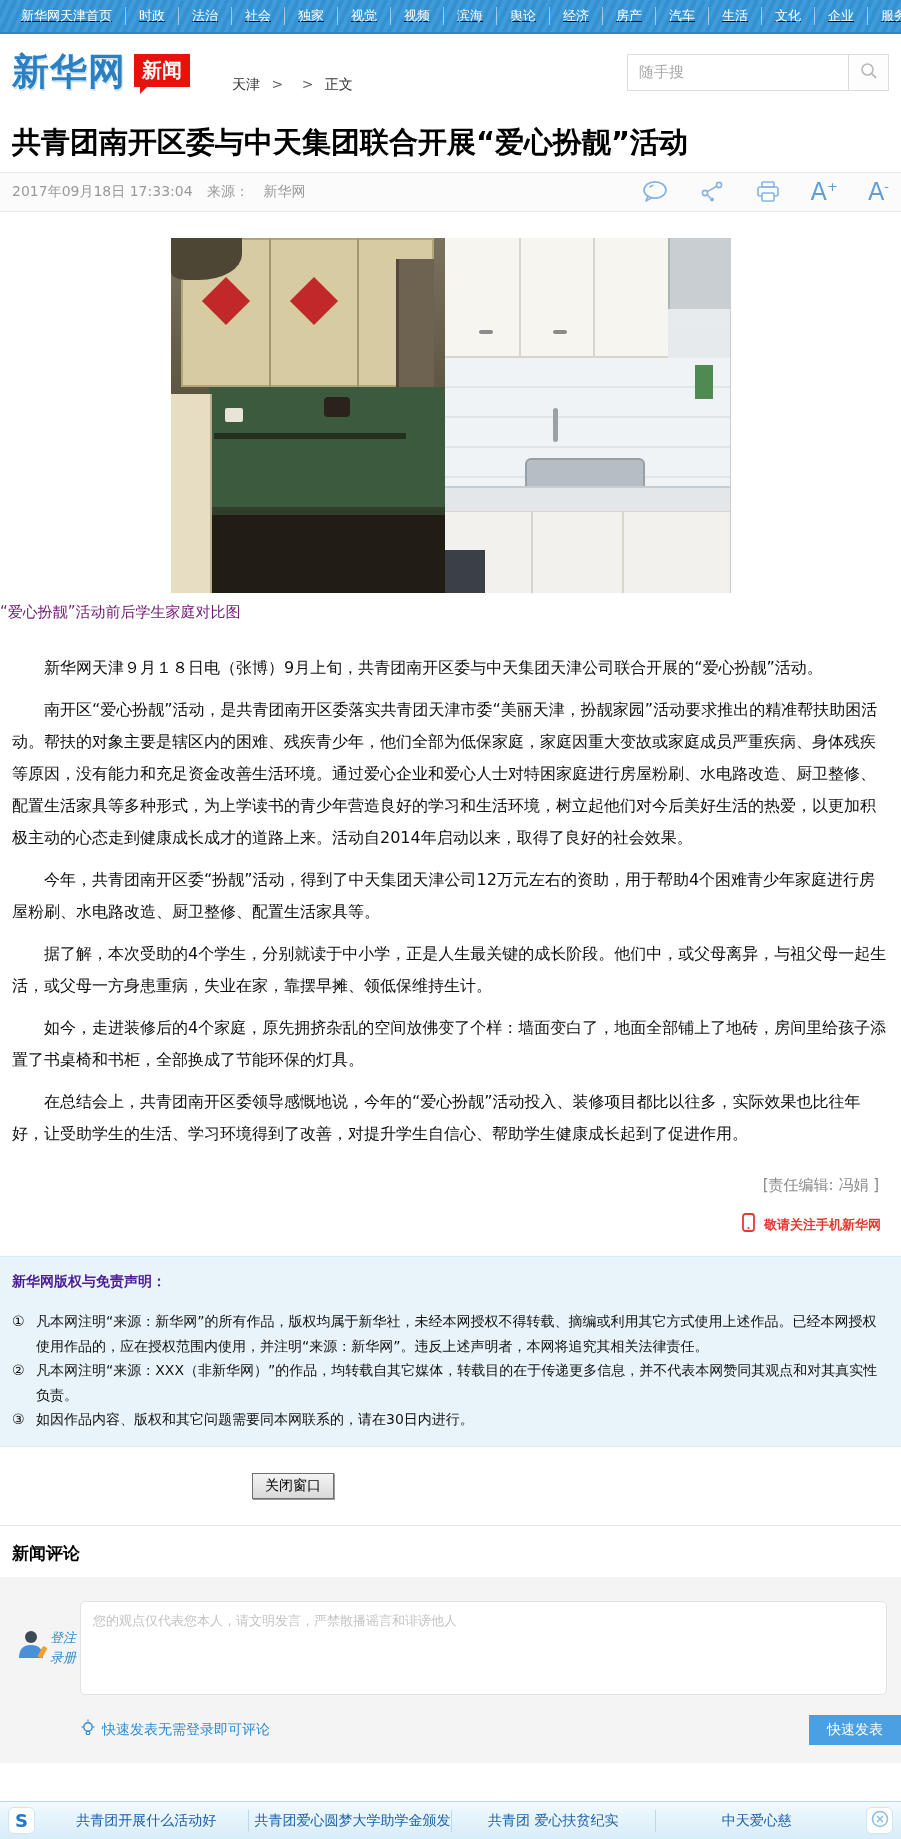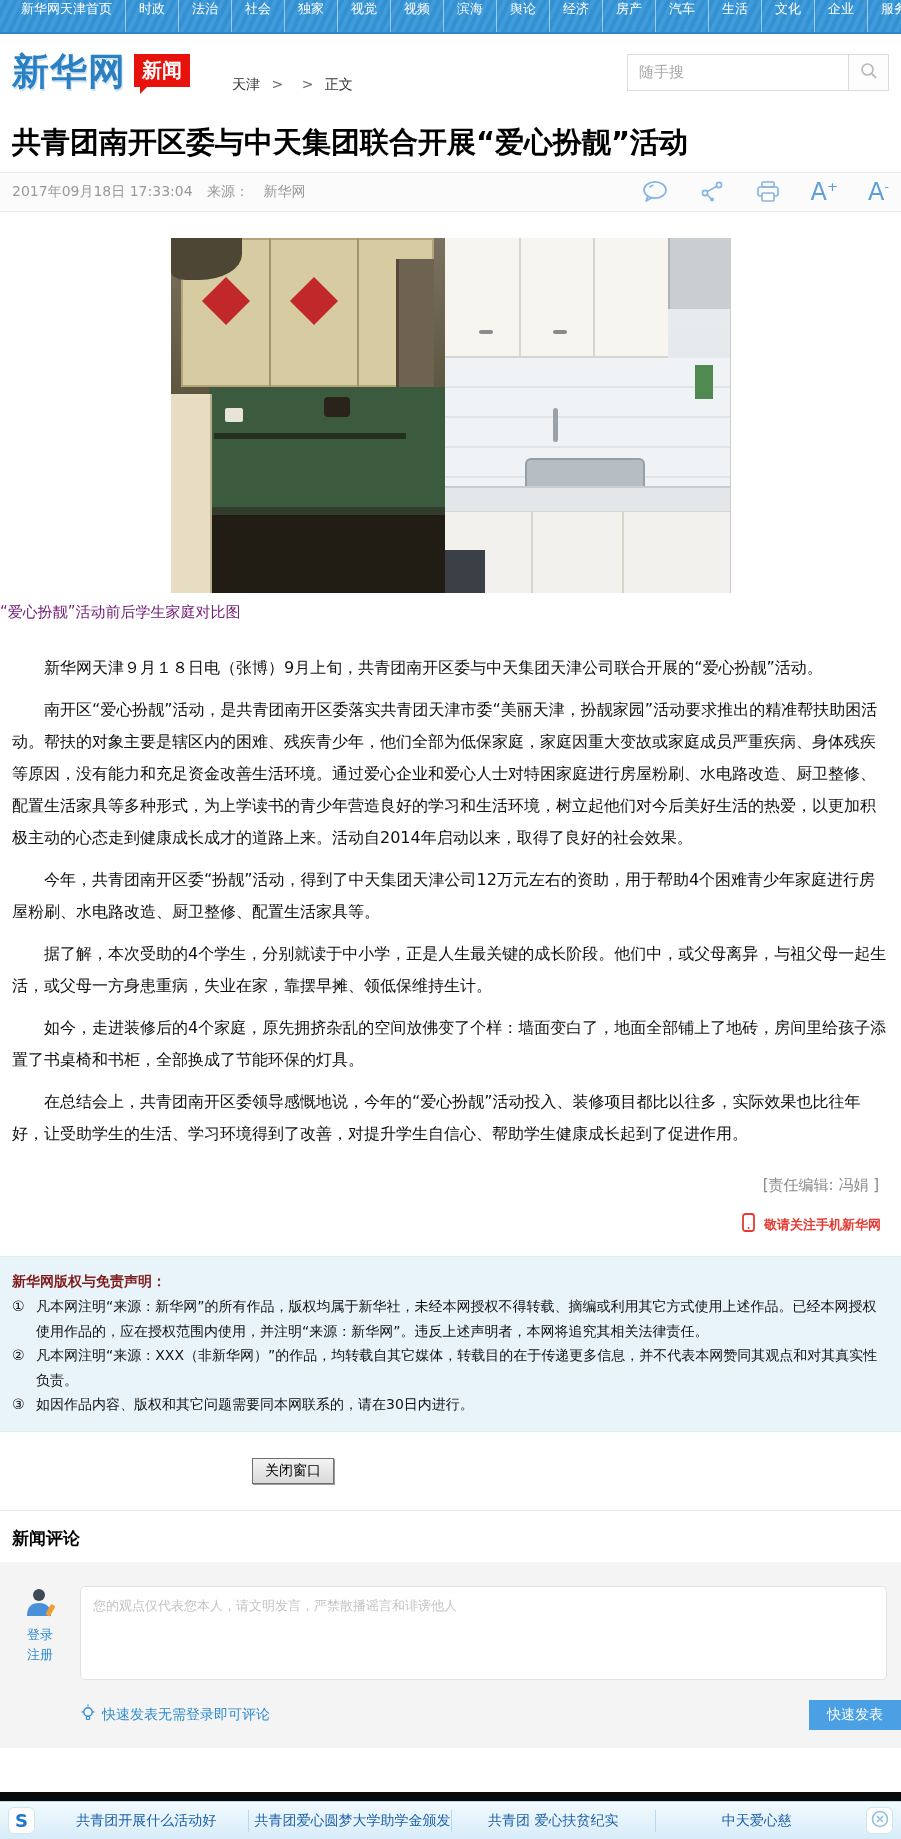--- a/index.html
+++ b/index.html
@@ -10,22 +10,23 @@
     color:#000;
     position: relative;
   }
   .page { width: 901px; min-height: 1839px; position: relative; padding-bottom: 60px; }
 
   
   .topnav {
     height: 34px;
     background: repeating-linear-gradient(115deg, #3f9bda 0 4px, #3590d1 4px 8px);
     border-bottom: 2px solid #2f84c4;
-    display: flex; 
+    display: flex; align-items: center;
     padding: 0 8px;
+    text-decoration: underline;
   }
   .topnav span.item {
     color:#fff; font-size: 13px; padding: 0 13px;
     border-right: 1px solid rgba(255,255,255,.5);
     white-space: nowrap; cursor: pointer;
   }
   .topnav span.item:last-child { border-right: none; }
 
   
   .site-header { height: 76px; display:flex; align-items:center; padding: 0 12px; }
@@ -83,38 +84,38 @@
   .mobile-promo {
     text-align:right; padding: 18px 20px 22px; color:#e53a31; font-size: 13px; font-weight:bold; cursor:pointer;
   }
   .mobile-promo svg { vertical-align: -3px; margin-right: 4px; }
 
   
   .disclaimer {
     background:#e9f4fa; border-top:1px solid #d9ebf4; border-bottom:1px solid #d9ebf4;
     padding: 12px 12px 14px; font-size: 14px; line-height: 1.75; color:#111;
   }
-  .disc-title { color:#7f1d1d; font-weight:bold; margin-bottom: 1px; }
+  .disc-title { color:#4c1d95; font-weight:bold; margin-bottom: 16px; }
   .disc-item { display:flex; }
   .disc-num { width: 24px; flex: none; }
 
   .close-row { margin: 26px 0 0 252px; }
   .close-btn {
     font-family: inherit; font-size: 14px; color:#000; padding: 3px 12px; cursor:pointer;
     background: linear-gradient(#f4f4f4, #d9d9d9);
     border: 1px solid #6f6f6f;
     box-shadow: 1px 1px 0 0 #9c9c9c;
   }
 
   
   .comments { margin-top: 26px; border-top: 1px solid #e6e6e6; }
   .comments-title { font-size: 17px; font-weight: bold; padding: 16px 12px 12px; color:#000; }
   .comment-panel { background:#f4f4f4; padding: 24px 14px 18px; }
   .panel-top { display:flex; gap: 14px; }
-  .login-col { width: 52px; flex:none; display:flex; flex-direction:column; align-items:center; font-size: 13px; color:#2e8bd0; line-height: 1.5; }
+  .login-col { width: 52px; flex:none; display:flex; flex-direction:row; align-items:center; font-size: 13px; color:#2e8bd0; line-height: 1.5; font-style: italic; }
   .login-col .lnk { cursor:pointer; }
   .comment-input {
     flex:1; height: 94px; border:1px solid #e2e2e2; border-radius: 5px; background:#fff;
     padding: 10px 12px; font-size: 13px; color:#333; resize:none; outline:none; font-family: inherit;
   }
   .comment-input::placeholder { color:#c3c3c3; }
   .panel-bottom { display:flex; align-items:center; margin: 20px 0 0 66px; justify-content: center; }
   .quick-tip { color:#2e8bd0; font-size: 14px; display:flex; align-items:center; gap:6px; cursor:pointer; }
   .quick-submit {
     margin-left:auto; margin-right: -14px;

